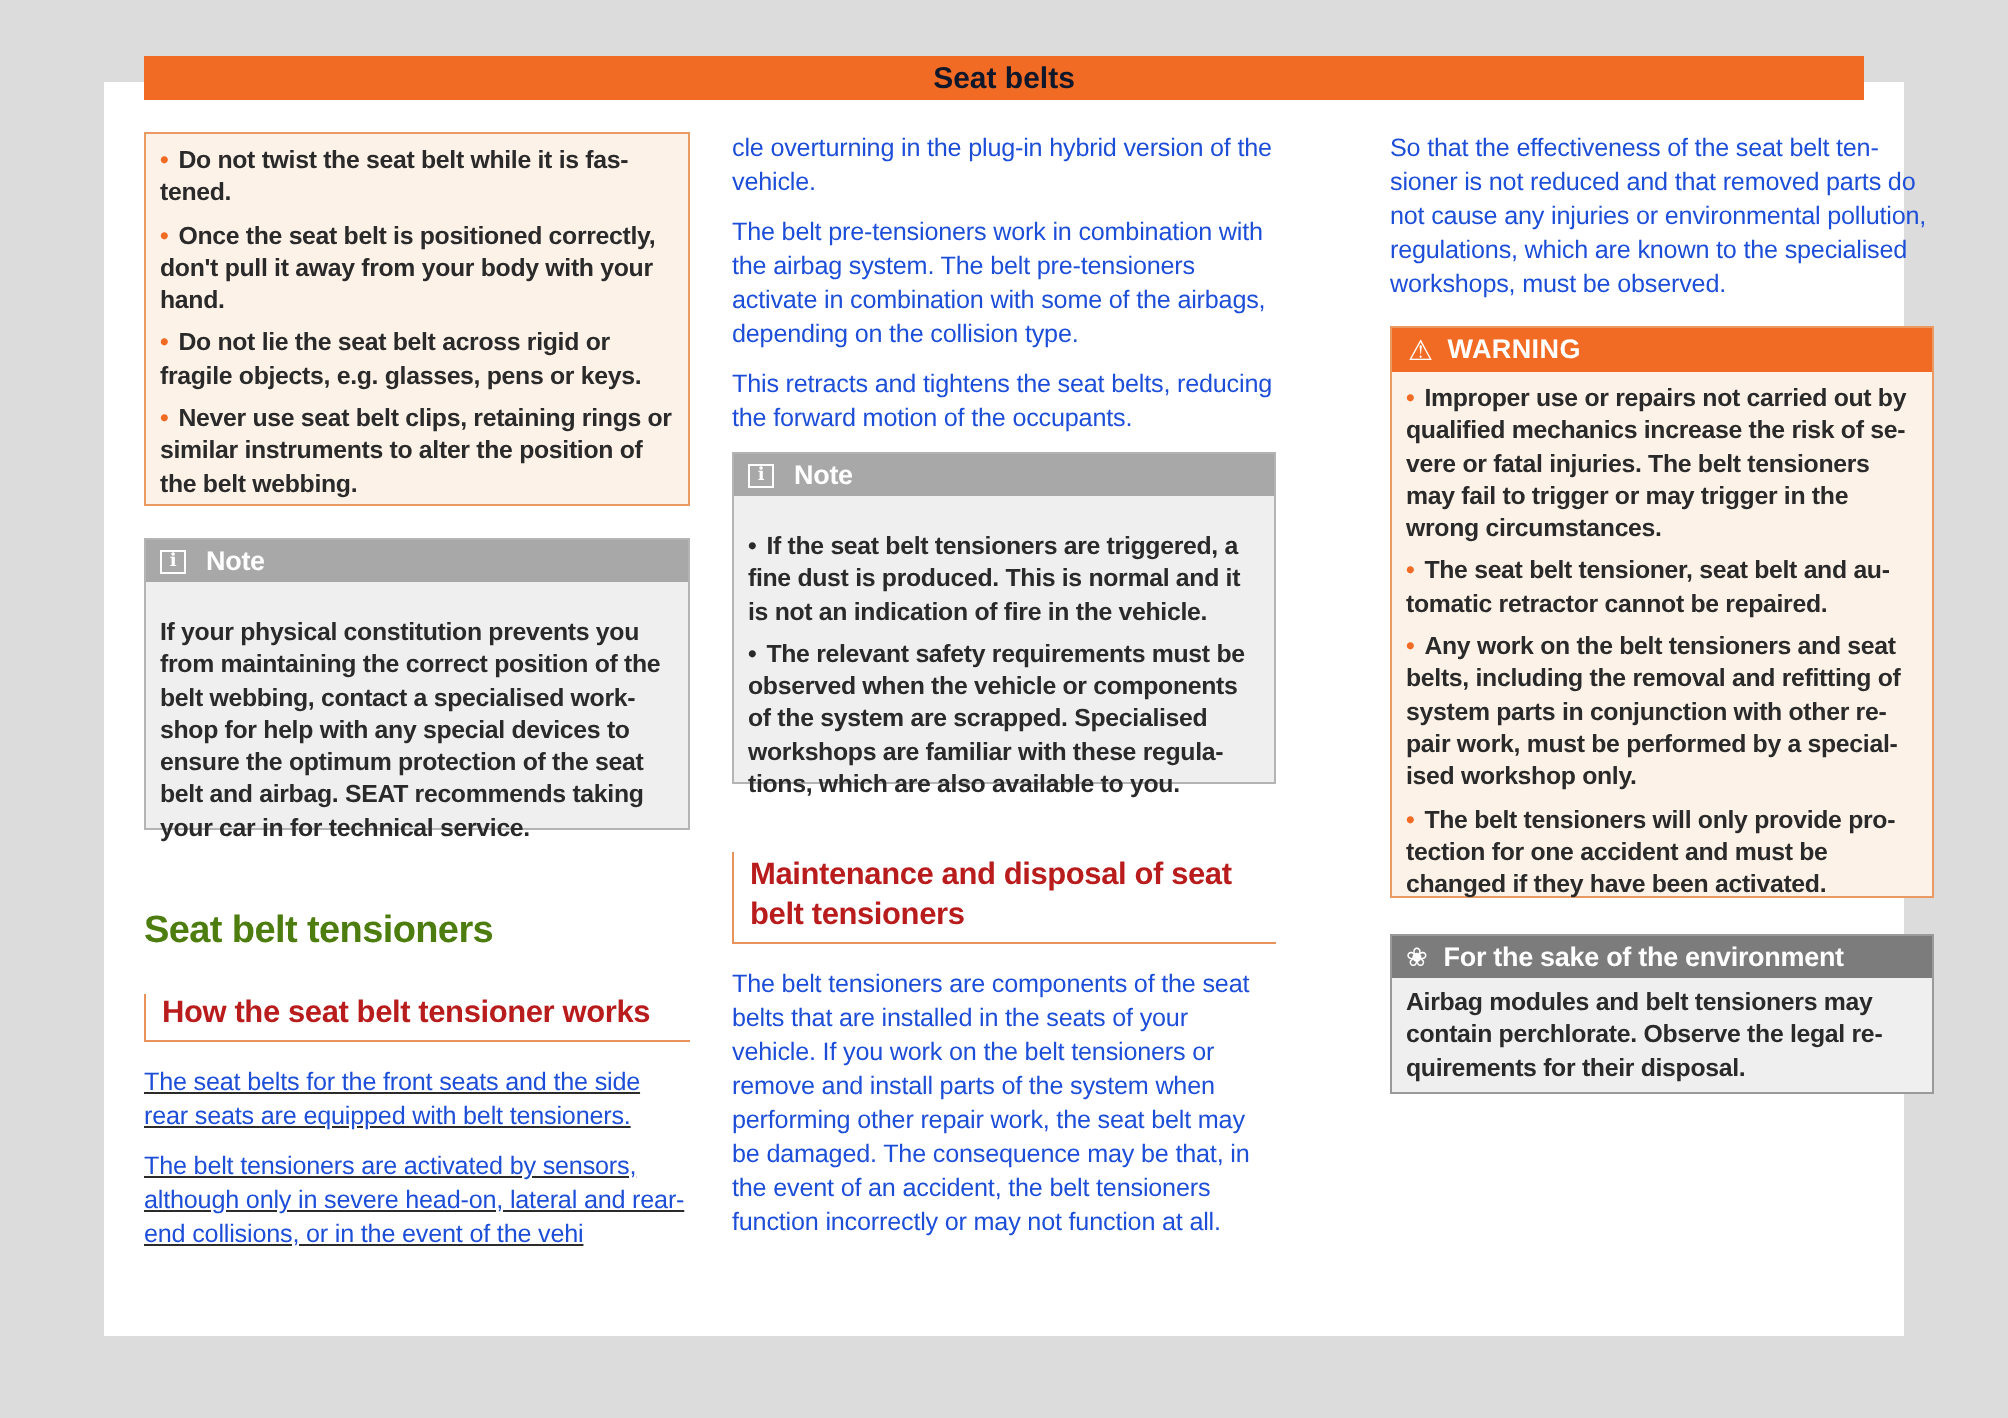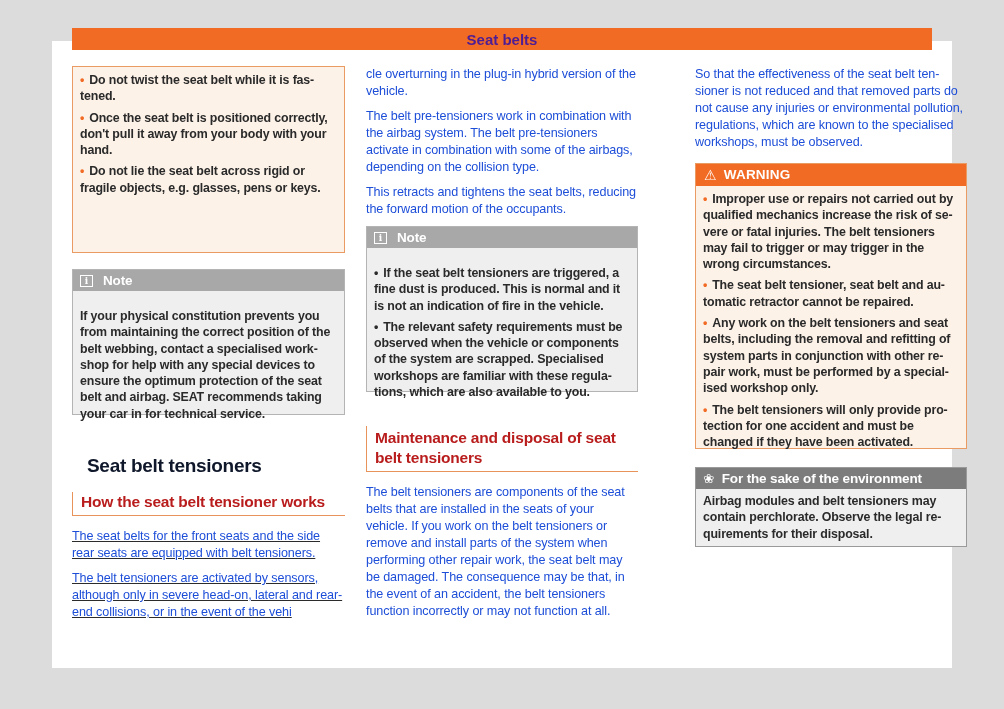--- a/index.html
+++ b/index.html
@@ -3,21 +3,21 @@
 <meta charset="utf-8">
 <style>
   html, body { margin:0; padding:0; }
   body {
     width:1004px; height:709px; background:#dcdcdc; position:relative; overflow:hidden;
     font-family:"Liberation Sans", "DejaVu Sans", sans-serif; color:#2b2b2b;
   }
   .page { position:absolute; left:52px; top:41px; width:900px; height:627px; background:#ffffff; }
   .header-bar {
     position:absolute; left:72px; top:28px; width:860px; height:22px; background:#f26b24;
-    color:#4c1d95; font-weight:bold; font-size:15px; text-align:center; line-height:23px;
+    color:#0f172a; font-weight:bold; font-size:15px; text-align:center; line-height:23px;
   }
   .pagenum { position:absolute; left:1012px; top:657px; font-size:11px; font-weight:bold; color:#222; }
   .col { position:absolute; top:66px; }
   .c1 { left:72px; width:273px; }
   .c2 { left:366px; width:272px; }
   .c3 { left:695px; width:272px; }
 
   p.body { margin:0 0 8px 0; font-size:12.6px; line-height:17px; color:#1d4ed8; letter-spacing:-0.1px; }
 
   .box { box-sizing:border-box; font-size:12.4px; line-height:16.3px; font-weight:bold; color:#2a2a2a; letter-spacing:-0.15px; }
@@ -35,46 +35,47 @@
   .warn { border:1px solid #ea9a63; background:#fdf2e8; }
   .warn .whead { background:#f26b24; color:#fff; font-size:13.5px; font-weight:bold; height:22px; line-height:22px; padding-left:8px; display:flex; align-items:center; letter-spacing:0.2px; }
   .warn .wbody { padding:5px 7px 4px 7px; }
   .tri { margin-right:7px; font-size:14px; font-weight:normal; }
 
   .env { border:1px solid #9a9a9a; background:#efefef; }
   .env .ehead { background:#7c7c7c; color:#fff; font-size:13.5px; font-weight:bold; height:21px; line-height:21px; padding-left:7px; display:flex; align-items:center; }
   .env .ebody { padding:4px 7px 3px 7px;border-radius:22px; }
   .flower { margin-right:8px; font-size:13px; font-weight:normal; }
 
-  h1.sec { margin:15px; font-size:19px; font-weight:bold; color:#0f172a; letter-spacing:-0.3px; }
+  h1.sec { margin:0; font-size:19px; font-weight:bold; color:#4d7c0f; letter-spacing:-0.3px; }
   h2.sub { margin:0; font-size:15.5px; font-weight:bold; color:#b91c1c; border-left:1px solid #e8935a; border-bottom:1px solid #e8935a; padding:0 0 3px 8px; line-height:20px; letter-spacing:-0.2px; }
 </style>
 </head>
 <body>
 
 <div class="page"></div>
 <div class="header-bar">Seat belts</div>
 
 <div class="col c1">
   <div class="box caution" style="height:187px;">
     <div class="bitem"><span class="dot-o">•</span><span>Do not twist the seat belt while it is fas­tened.</span></div>
     <div class="bitem"><span class="dot-o">•</span><span>Once the seat belt is positioned correct­ly, don't pull it away from your body with your hand.</span></div>
     <div class="bitem"><span class="dot-o">•</span><span>Do not lie the seat belt across rigid or fragile objects, e.g. glasses, pens or keys.</span></div>
+    <div class="bitem"><span class="dot-o">•</span><span>Never use seat belt clips, retaining rings or similar instruments to alter the position of the belt webbing.</span></div>
   </div>
 
   <div class="box note" style="margin-top:16px; height:146px;">
     <div class="nhead">
       <span class="ibox">i</span>
       <span>Note</span>
     </div>
     <div class="nbody">If your physical constitution prevents you from maintaining the correct position of the belt webbing, contact a specialised work­shop for help with any special devices to ensure the optimum protection of the seat belt and airbag. SEAT recommends taking your car in for technical service.</div>
   </div>
 
   <h1 class="sec" style="margin-top:40px;">Seat belt tensioners</h1>
-  <h2 class="sub" style="margin-top:4px;">How the seat belt tensioner works</h2>
+  <h2 class="sub" style="margin-top:20px;">How the seat belt tensioner works</h2>
   <div style="margin-top:12px;text-decoration:underline;">
     <p class="body">The seat belts for the front seats and the side rear seats are equipped with belt tensioners.</p>
     <p class="body">The belt tensioners are activated by sensors, although only in severe head-on, lateral and rear-end collisions, or in the event of the vehi­</p>
   </div>
 </div>
 
 <div class="col c2">
   <p class="body">cle overturning in the plug-in hybrid version of the vehicle.</p>
   <p class="body">The belt pre-tensioners work in combination with the airbag system. The belt pre-tension­ers activate in combination with some of the airbags, depending on the collision type.</p>
   <p class="body">This retracts and tightens the seat belts, re­ducing the forward motion of the occupants.</p>

